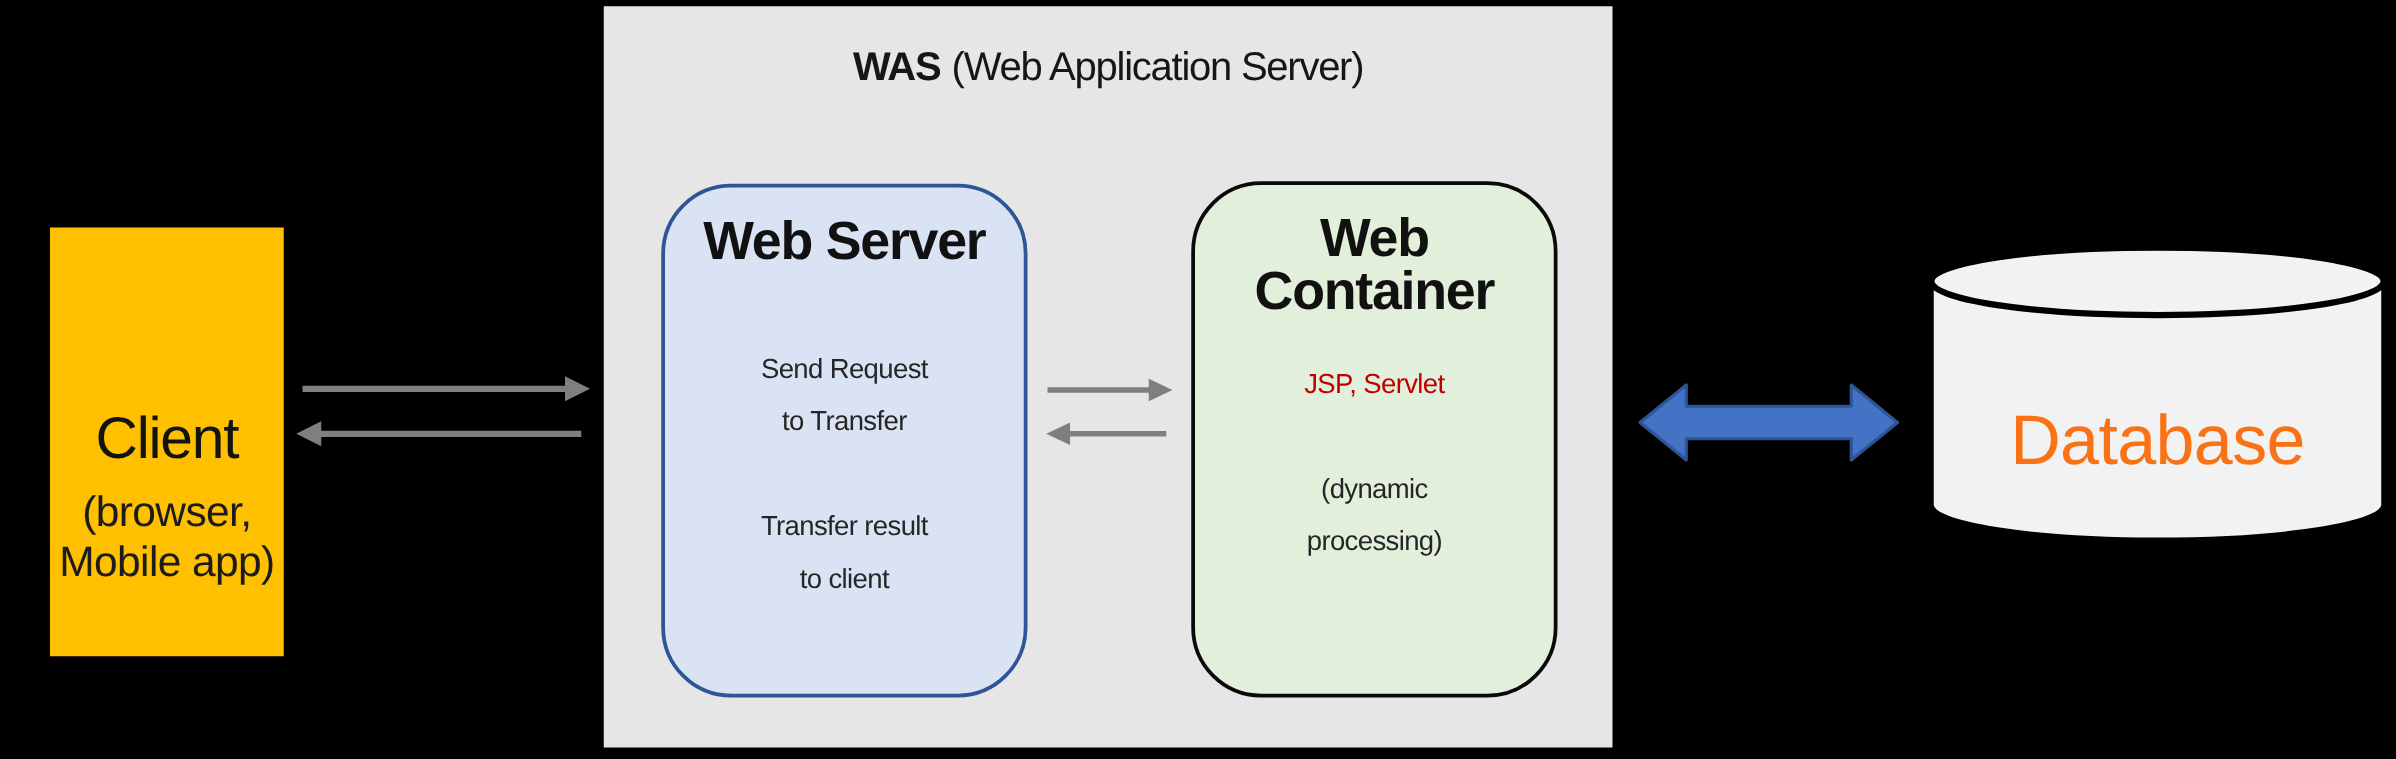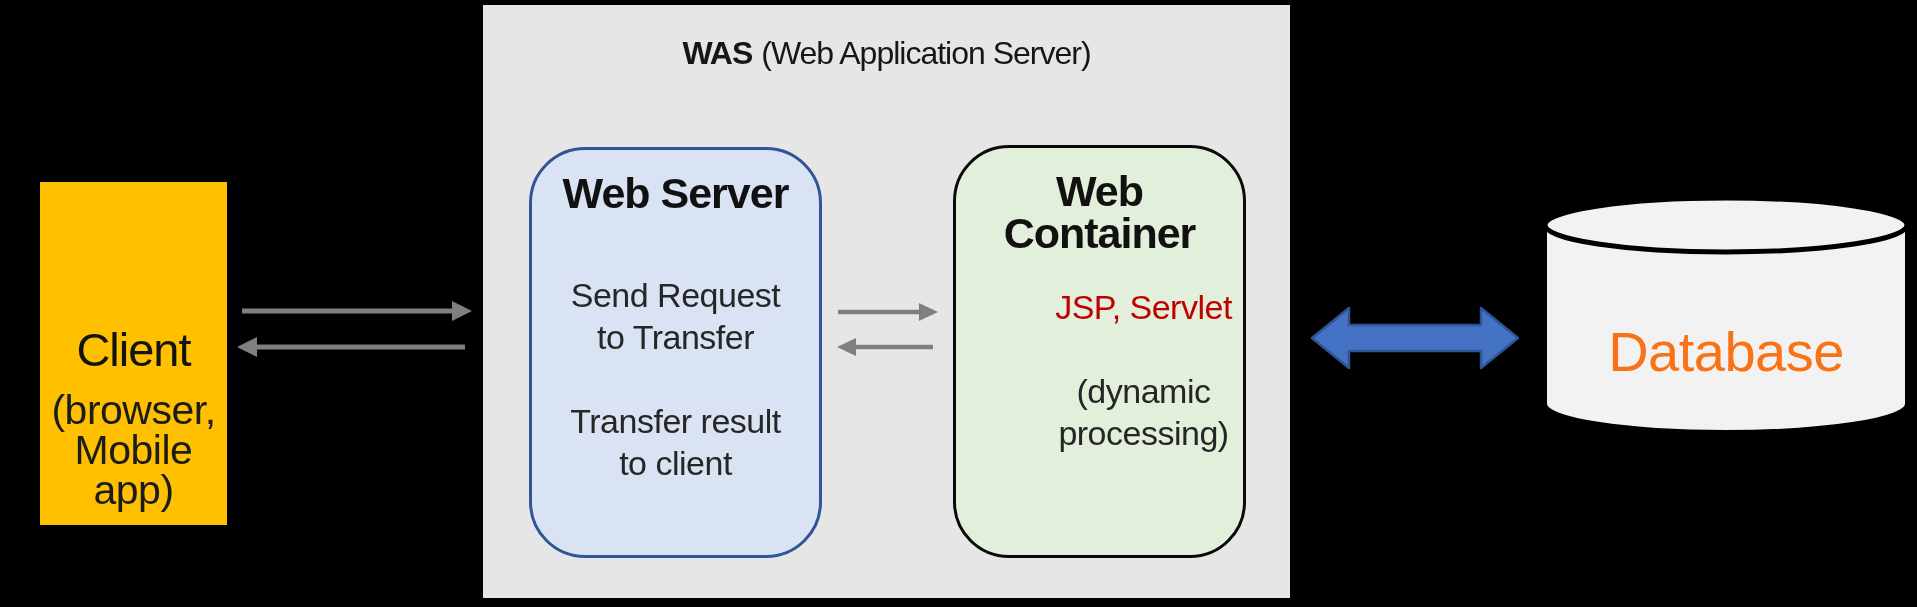--- a/index.html
+++ b/index.html
@@ -52,41 +52,41 @@
     background:var(--web-container-fill);
     border:3px solid var(--web-container-border);
   }
   .box-title{
     position:absolute;left:0;top:22px;width:100%;
     text-align:center;font-weight:700;font-size:43px;line-height:42px;
     letter-spacing:-1px;color:#111;
   }
   .box-body{
     position:absolute;left:0;width:100%;
-    text-align:center;font-size:34px;line-height:42px;
+    text-align:center;font-size:22px;line-height:42px;
     letter-spacing:-0.5px;color:#262626;
   }
   .web-server-box .box-body{top:124px;}
-  .web-container-box .box-body{top:138px;margin-left:44px;}
+  .web-container-box .box-body{top:138px;}
   .spacer{height:42px;}
   .highlight{color:var(--highlight-text);}
 
   
   .client-box{
     position:absolute;left:40px;top:182px;width:187px;height:343px;
     background:var(--client-fill);
   }
   .client-title{
     position:absolute;left:0;top:142px;width:100%;
     text-align:center;font-weight:400;font-size:47px;line-height:52px;
     letter-spacing:-1px;color:#131313;
   }
   .client-subtitle{
     position:absolute;left:0;top:390px;width:100%;
-    text-align:center;font-size:41px;line-height:40px;
+    text-align:center;font-size:34px;line-height:40px;
     letter-spacing:-0.5px;color:#1c1c1c;
   }
   .client-box .client-subtitle{top:208px;}
 
   
   .database{
     position:absolute;left:1542px;top:195px;width:368px;height:242px;
   }
   .database svg{position:absolute;left:0;top:0;}
   .database-label{

